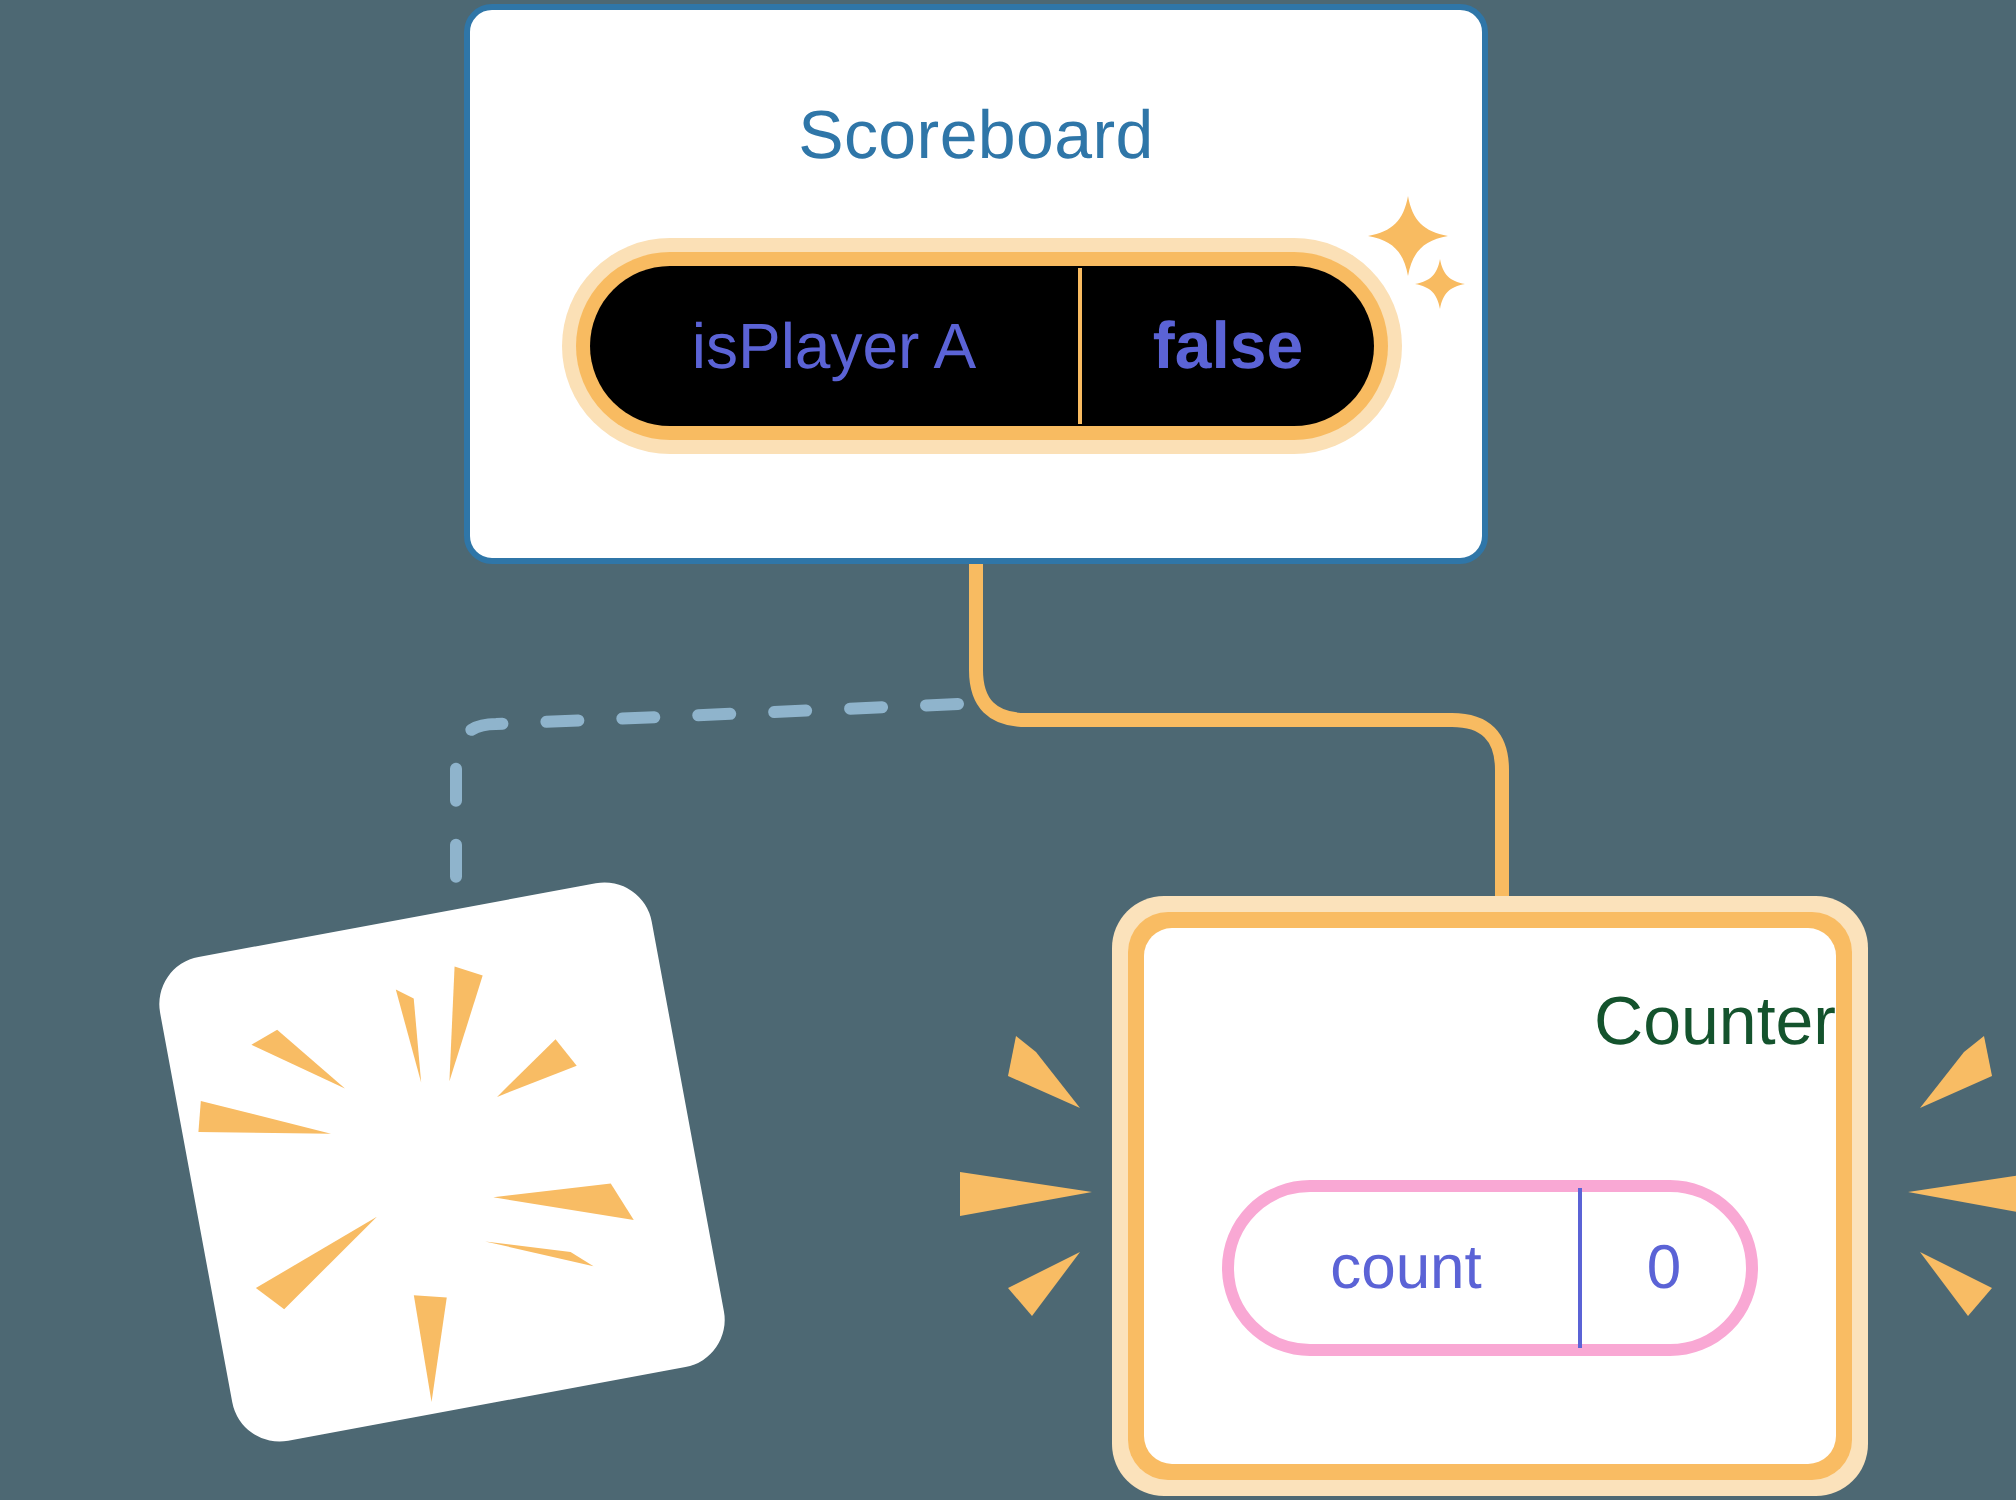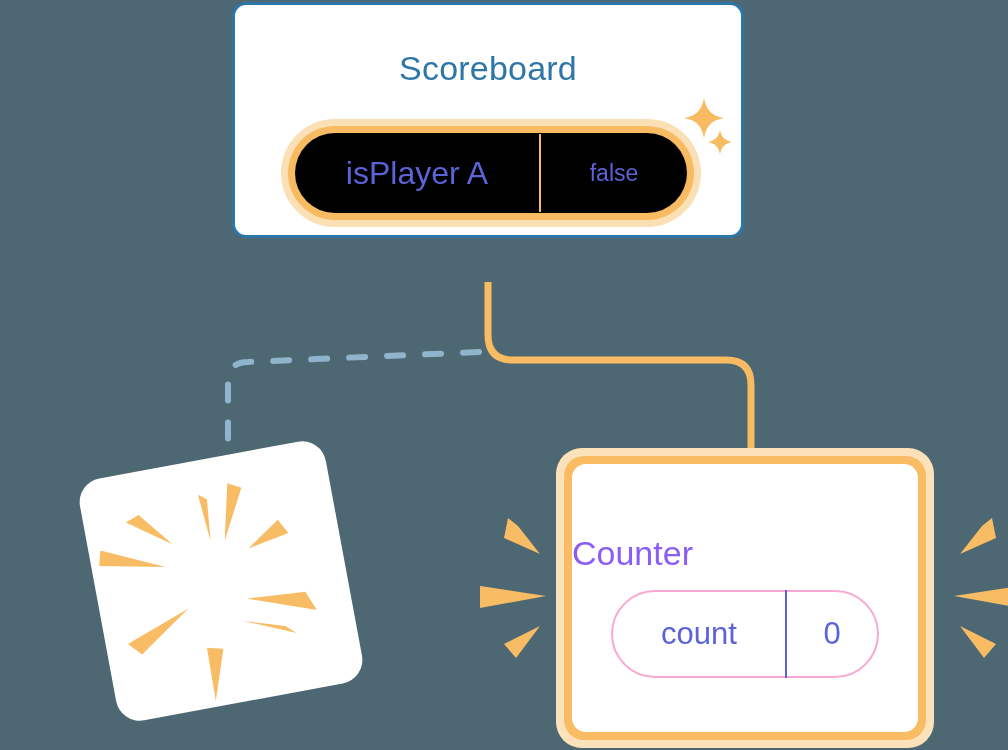--- a/index.html
+++ b/index.html
@@ -33,21 +33,21 @@
     position: absolute;
     background: #ffffff;
     box-sizing: border-box;
   }
 
   
   #scoreboard-card {
     left: 232px;
     top: 2px;
     width: 512px;
-    height: 236px;
+    height: 280px;
     border: 3px solid #2f76a8;
     border-radius: 14px;
   }
   #scoreboard-title {
     margin: 0;
     padding-top: 44px;
     text-align: center;
     font-size: 34px;
     font-weight: 400;
     color: #2f76a8;
@@ -91,23 +91,23 @@
   }
   .pill-divider-orange {
     width: 2px;
     align-self: stretch;
     margin: 1px 0;
     background: #f8bb61;
   }
   .pill-val {
     flex: 1 1 auto;
     text-align: center;
-    font-size: 23px;
+    font-size: 33px;
     color: #5b63d6;
-    font-weight: 400;
+    font-weight: 700;
   }
 
   
   .sparkle {
     position: absolute;
     color: #f8bb61;
   }
   .sparkle svg { display: block; }
   #sparkle-big  { left: 682px; top: 96px; }
   #sparkle-small{ left: 706px; top: 128px; }
@@ -132,33 +132,33 @@
   }
   #counter-card-inner {
     width: 100%;
     height: 100%;
     border-radius: 14px;
     background: #ffffff;
     box-sizing: border-box;
   }
   #counter-title {
     margin: 0;
-    padding-top: 70px;
-    text-align: left;
+    padding-top: 28px;
+    text-align: right;
     font-size: 34px;
     font-weight: 400;
-    color: #8b5cf6;
+    color: #14532d;
   }
   .pill-thin {
     position: absolute;
     left: 55px;
     top: 142px;
     width: 268px;
     height: 88px;
-    border: 2px solid #f9a8d4;
+    border: 6px solid #f9a8d4;
     border-radius: 999px;
     background: #ffffff;
     display: flex;
     align-items: center;
     box-sizing: border-box;
   }
   .pill-thin .pill-key {
     flex: 0 0 172px;
     font-size: 31px;
   }

